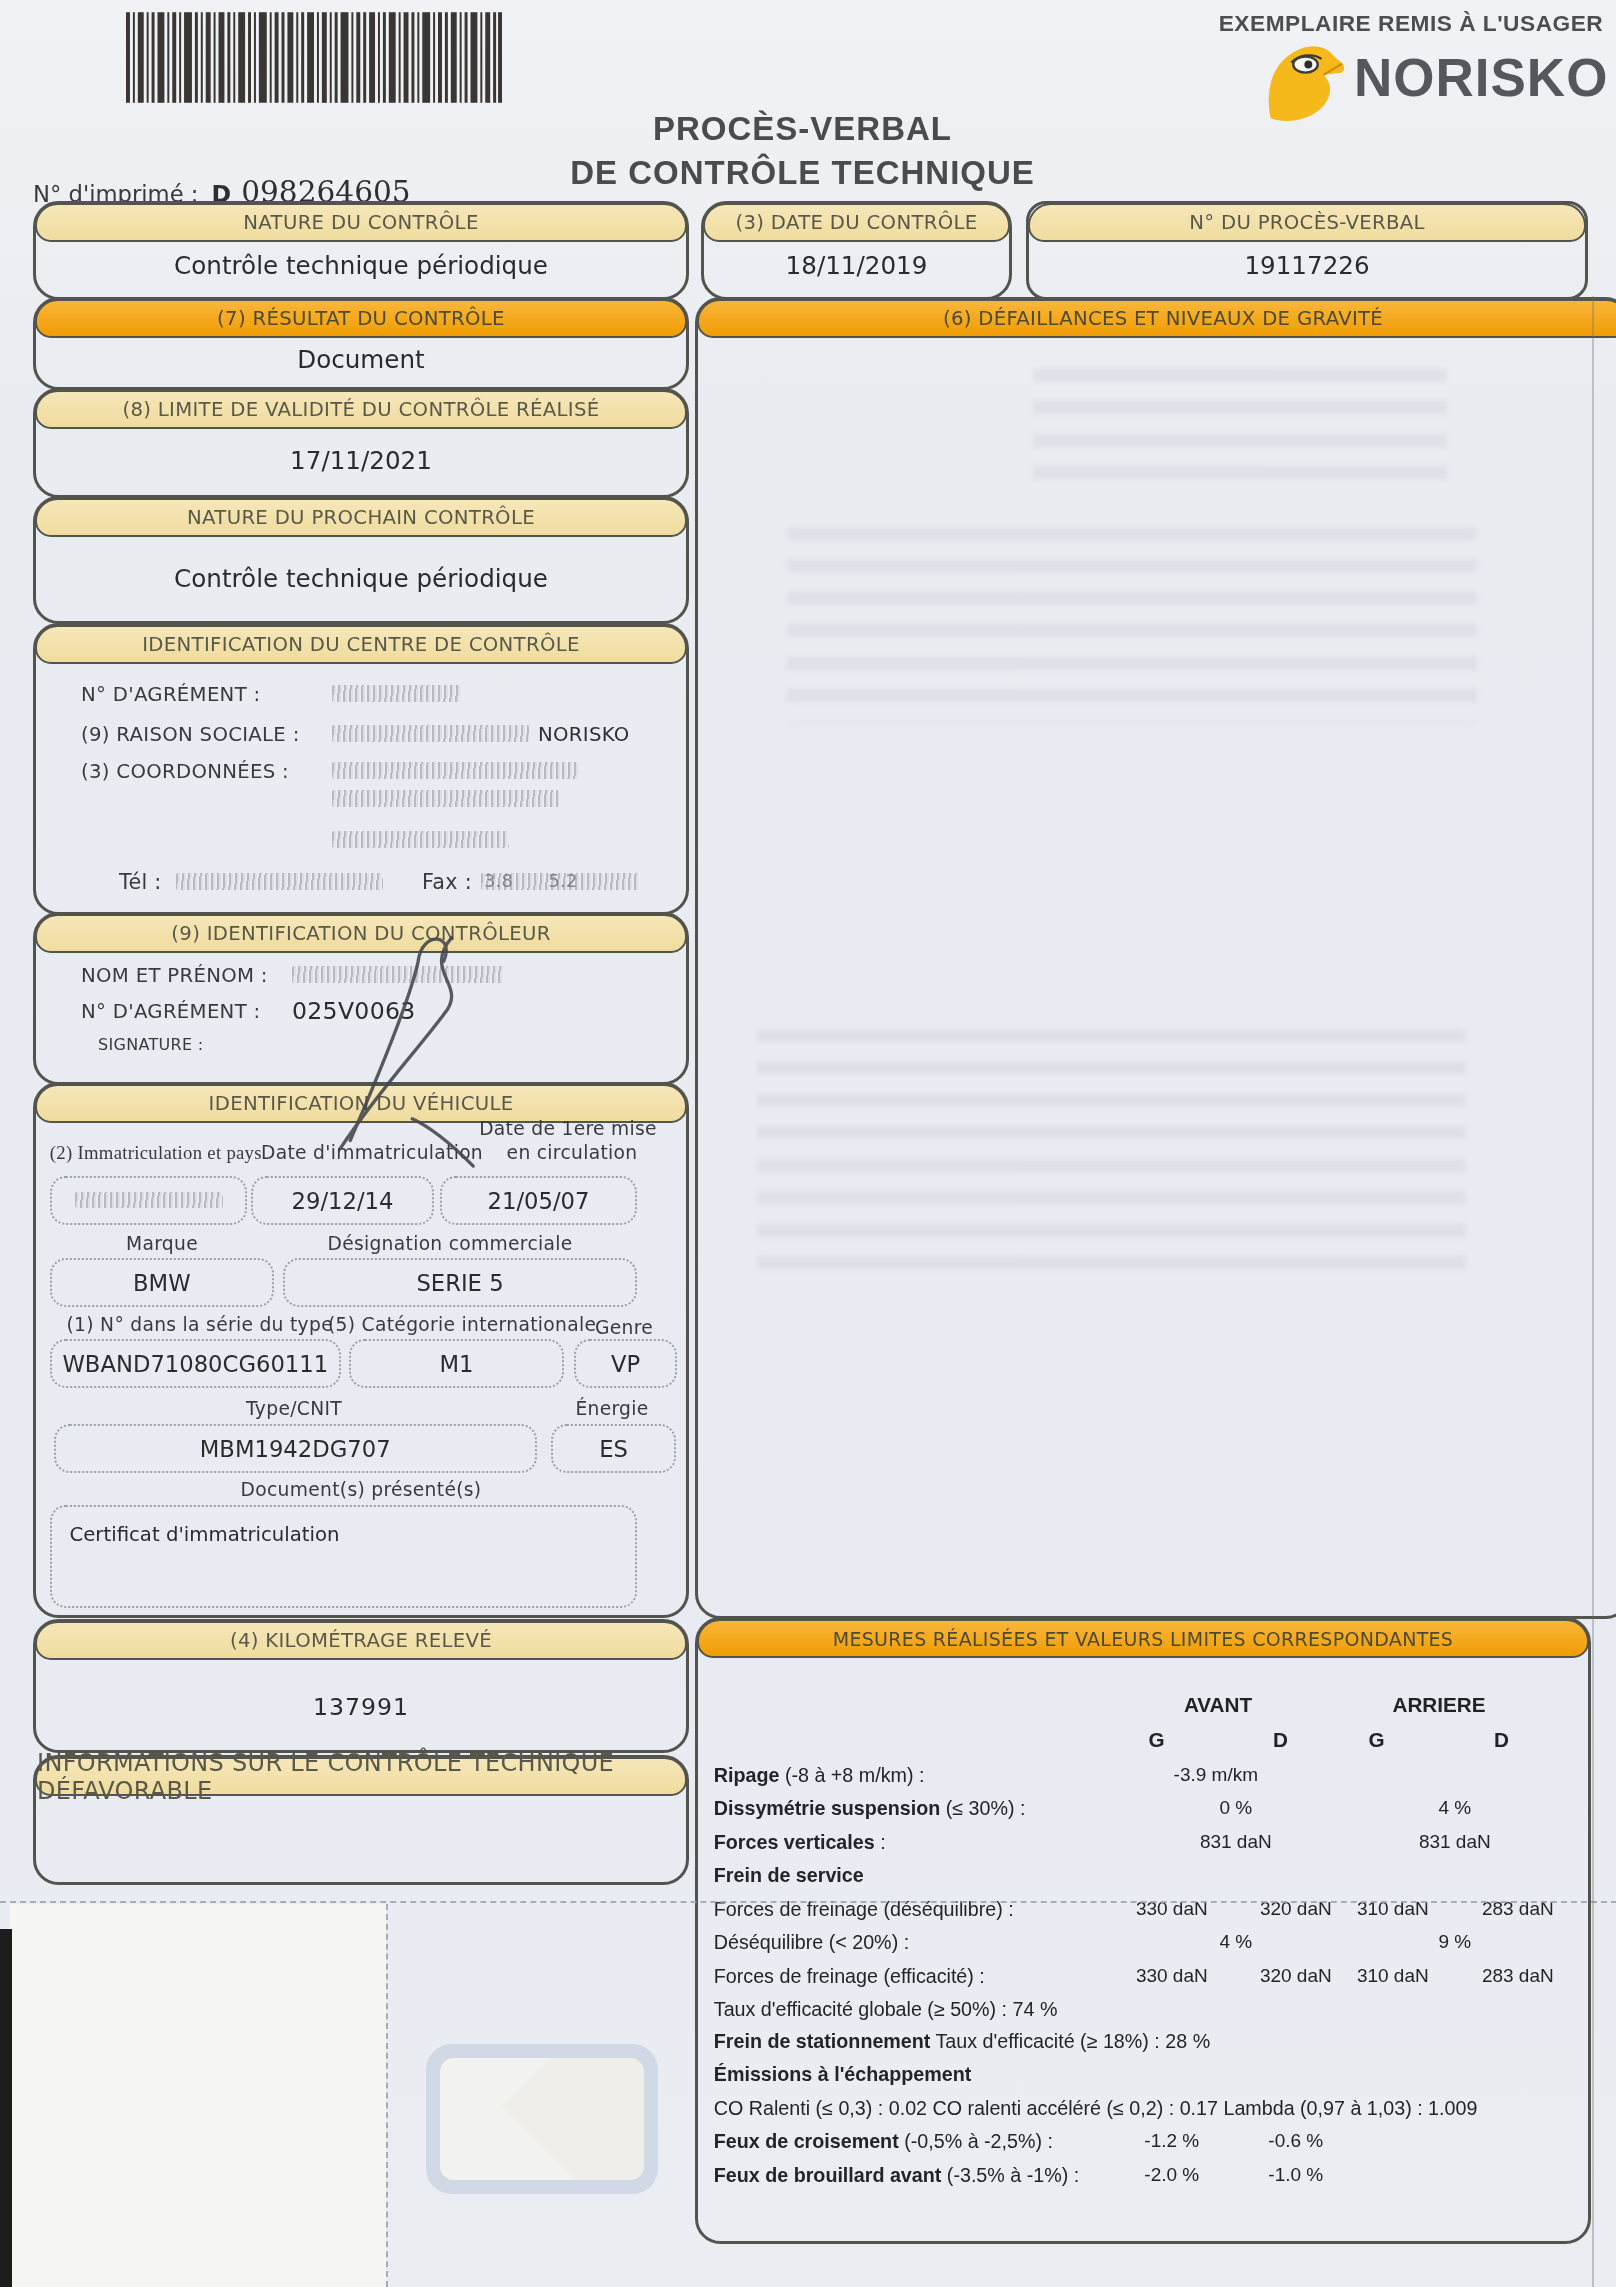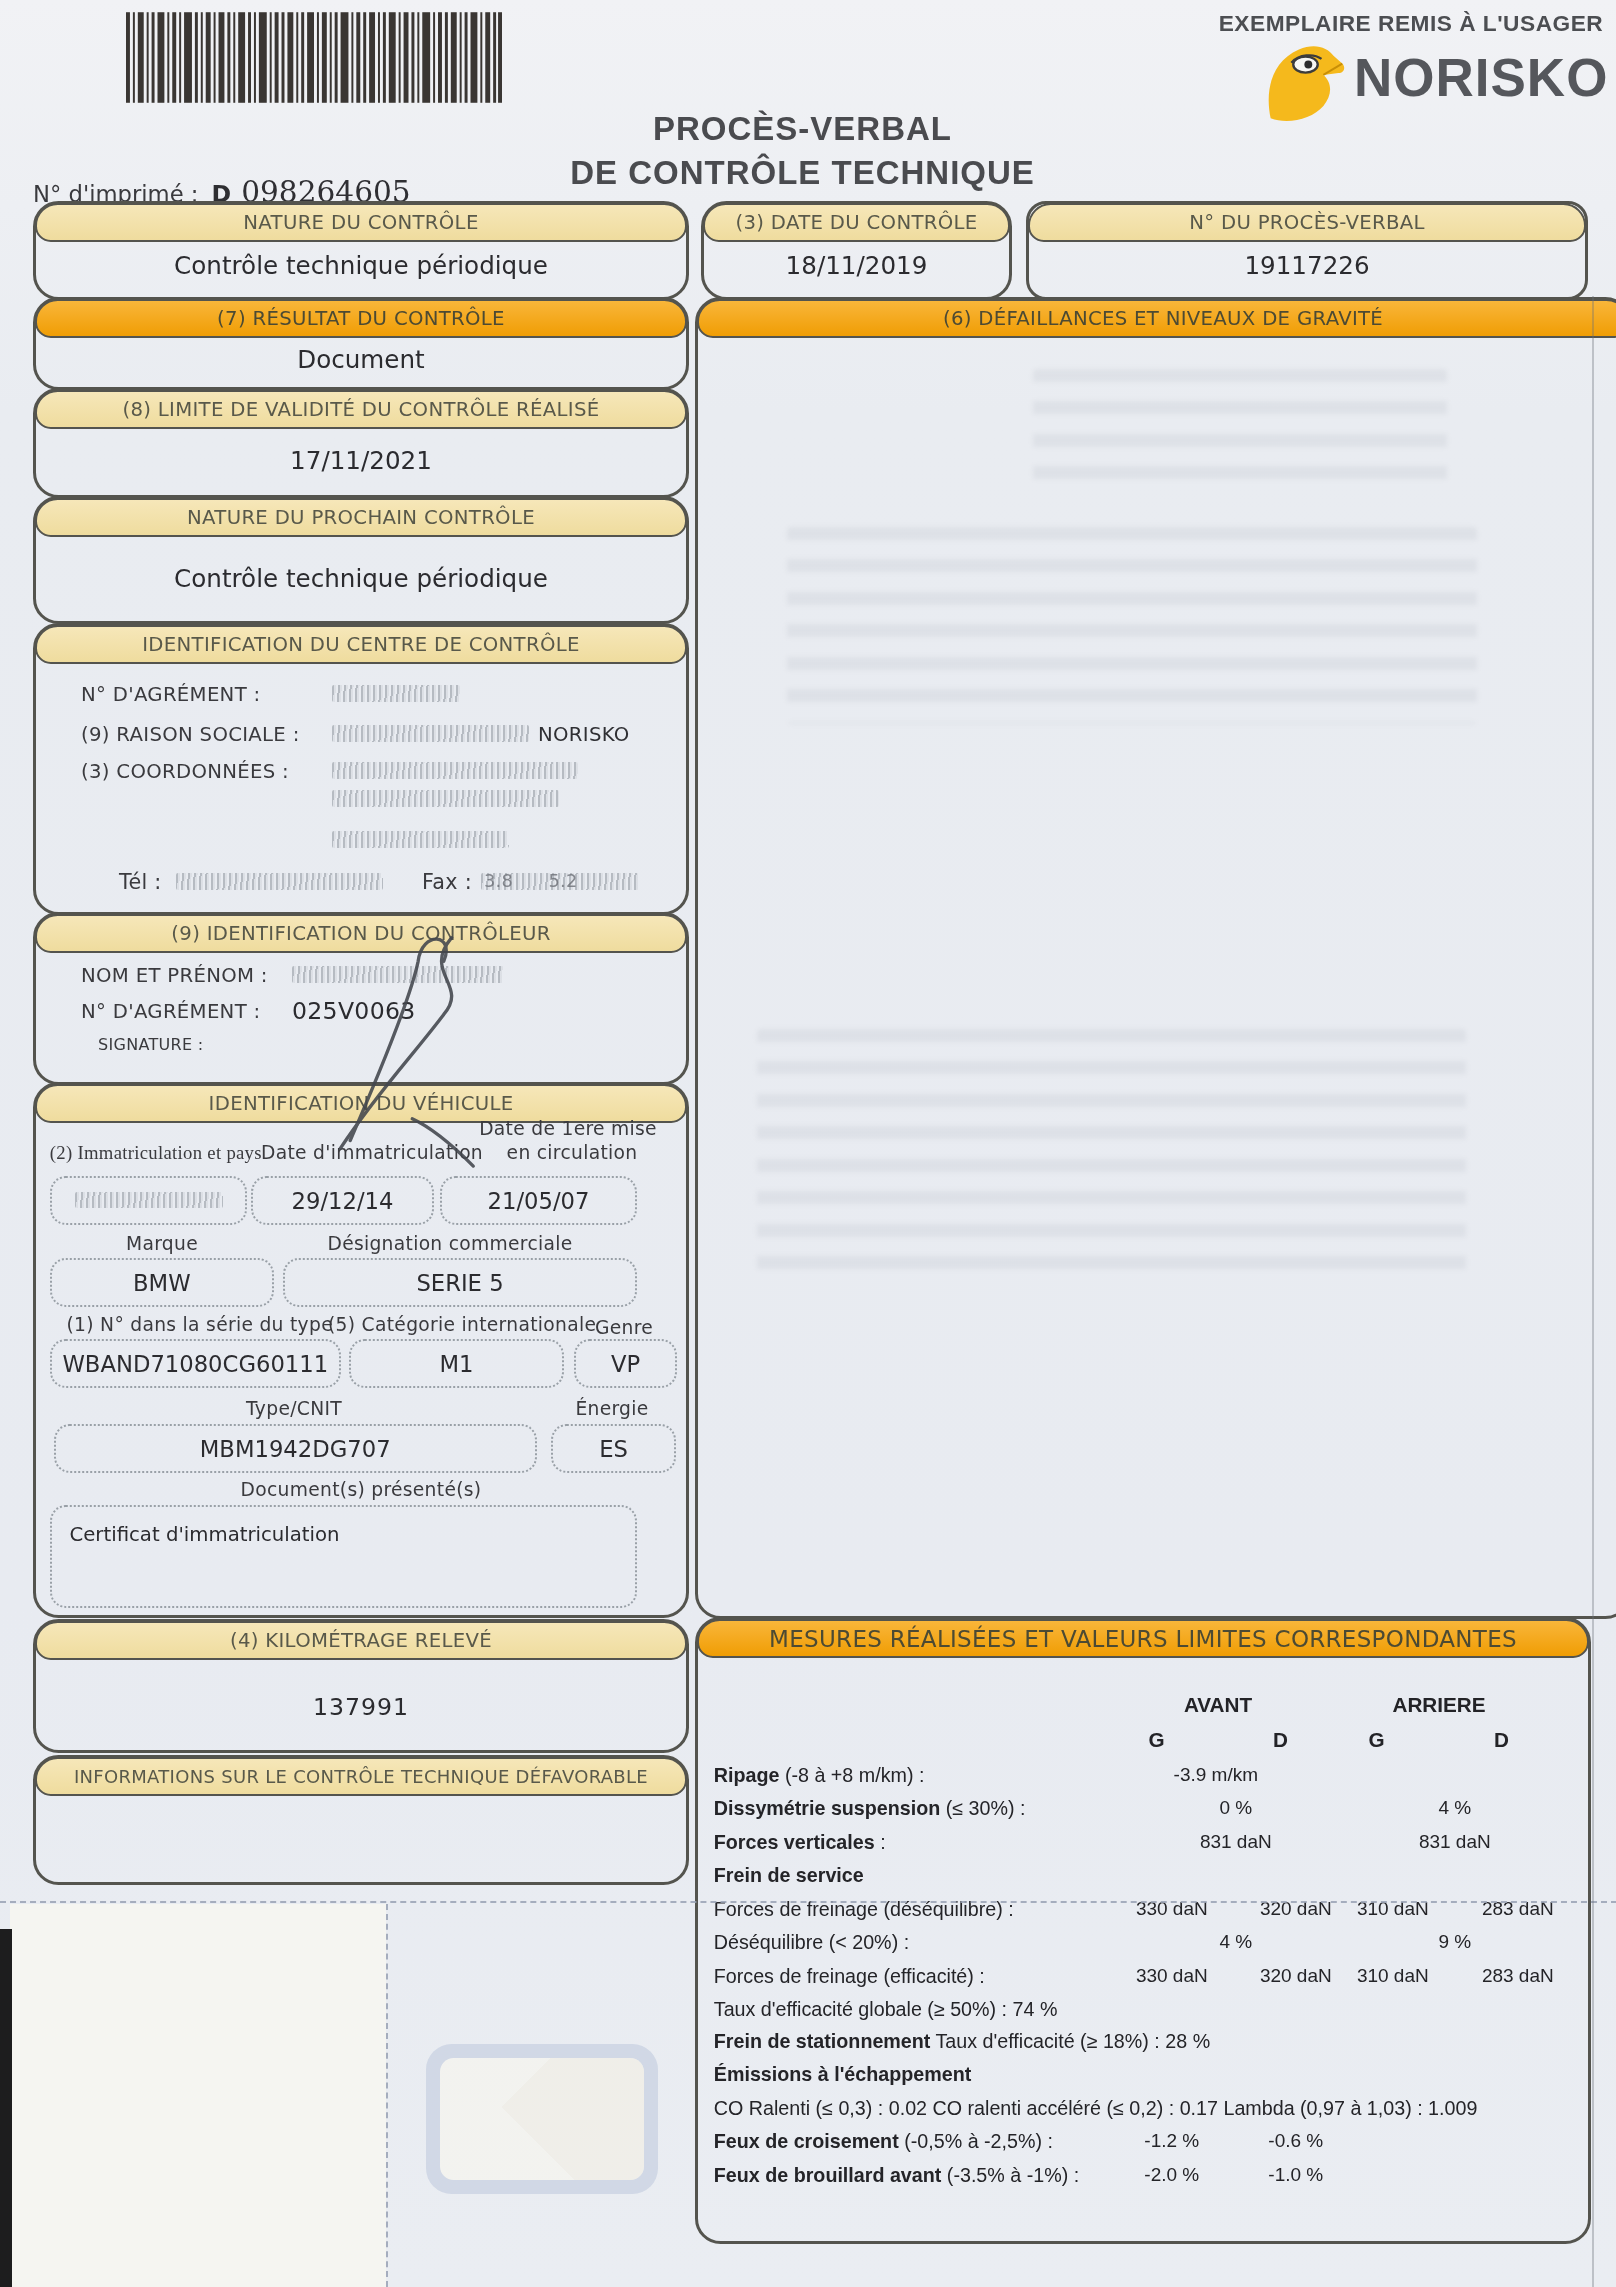--- a/index.html
+++ b/index.html
@@ -209,32 +209,32 @@
       <span style="font-size:19.7px;margin:15.8px 0 0 17.7px;">Certificat d'immatriculation</span>
     </div>
   </div>
 
   <div class="box" style="left:33px;top:1619px;width:650px;height:128px;">
     <div class="bh">(4) KILOMÉTRAGE RELEVÉ</div>
     <div class="bval" style="top:71px;font-size:23.6px;letter-spacing:1px;">137991</div>
   </div>
 
   <div class="box" style="left:33px;top:1755px;width:650px;height:124px;">
-    <div class="bh" style="font-size:18px;">INFORMATIONS SUR LE CONTRÔLE TECHNIQUE DÉFAVORABLE</div>
+    <div class="bh" style="font-size:24px;">INFORMATIONS SUR LE CONTRÔLE TECHNIQUE DÉFAVORABLE</div>
   </div>
 
   <div class="box" style="left:695px;top:297px;width:890px;height:1316px;padding-left:40px;">
     <div class="bh orange">(6) DÉFAILLANCES ET NIVEAUX DE GRAVITÉ</div>
     <div class="bleed" style="left:335px;top:69px;width:414px;height:118px;"></div>
     <div class="bleed" style="left:89px;top:227px;width:690px;height:197px;"></div>
     <div class="bleed" style="left:59px;top:729px;width:709px;height:256px;"></div>
   </div>
 
   <div class="box" style="left:695px;top:1617px;width:890px;height:621px;">
-    <div class="bh orange" style="font-size:23px;">MESURES RÉALISÉES ET VALEURS LIMITES CORRESPONDANTES</div>
+    <div class="bh orange" style="font-size:19px;">MESURES RÉALISÉES ET VALEURS LIMITES CORRESPONDANTES</div>
 
     <div class="mhead" style="left:441px;top:73px;width:158px;">AVANT</div>
     <div class="mhead" style="left:662px;top:73px;width:158px;">ARRIERE</div>
     <div class="mhead" style="left:429px;top:108px;width:59px;">G</div>
     <div class="mhead" style="left:553px;top:108px;width:59px;">D</div>
     <div class="mhead" style="left:649px;top:108px;width:59px;">G</div>
     <div class="mhead" style="left:774px;top:108px;width:59px;">D</div>
 
     <div class="mrow" style="top:144px;">
       <span class="bb">Ripage</span><span> (-8 à +8 m/km) :</span>

